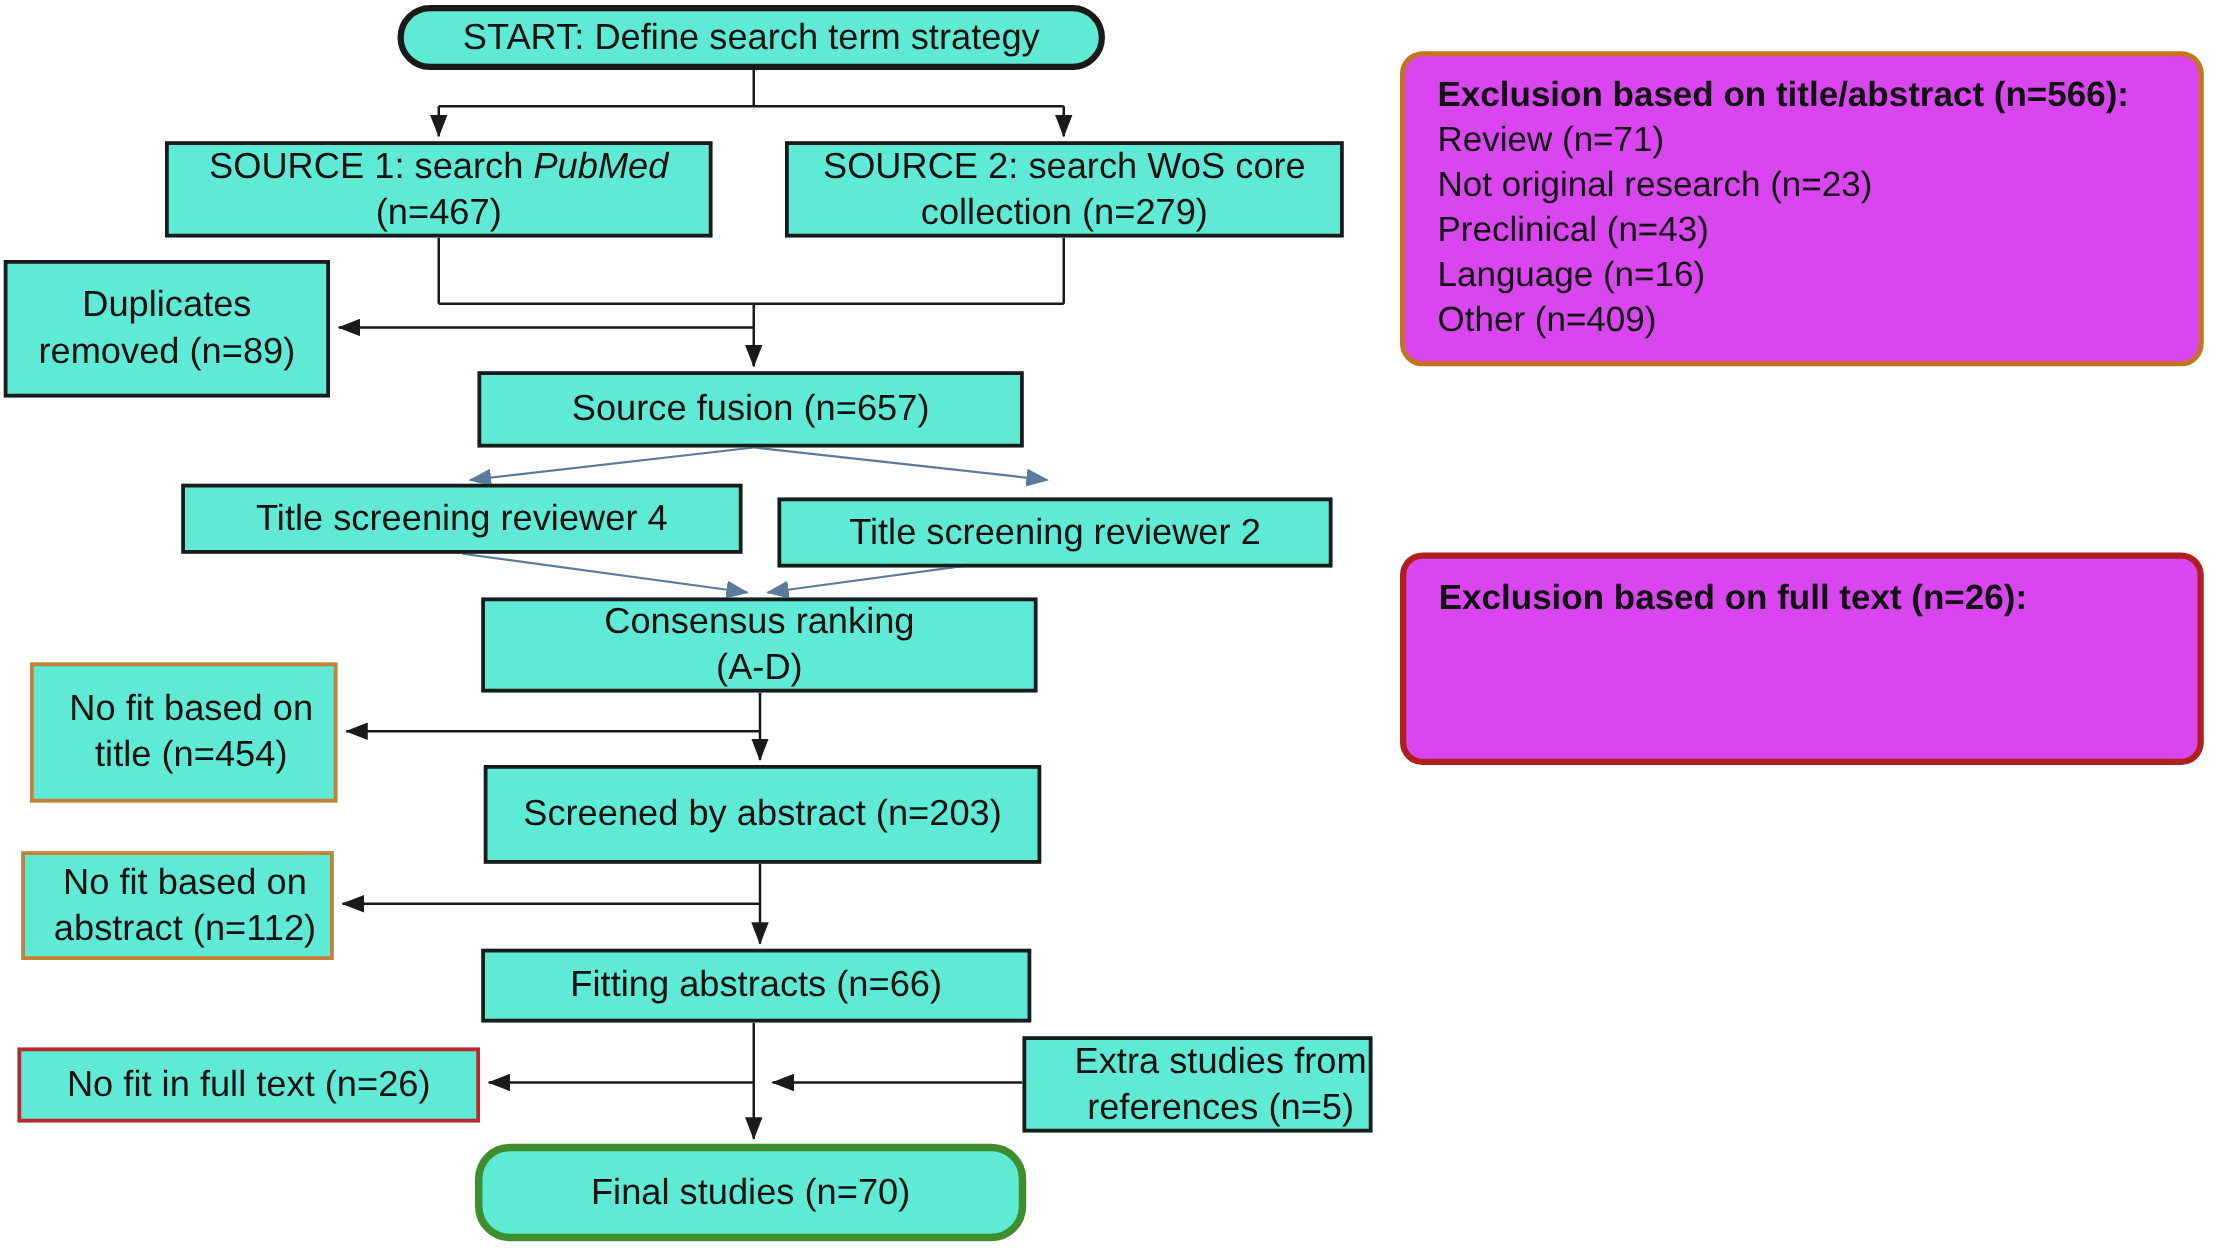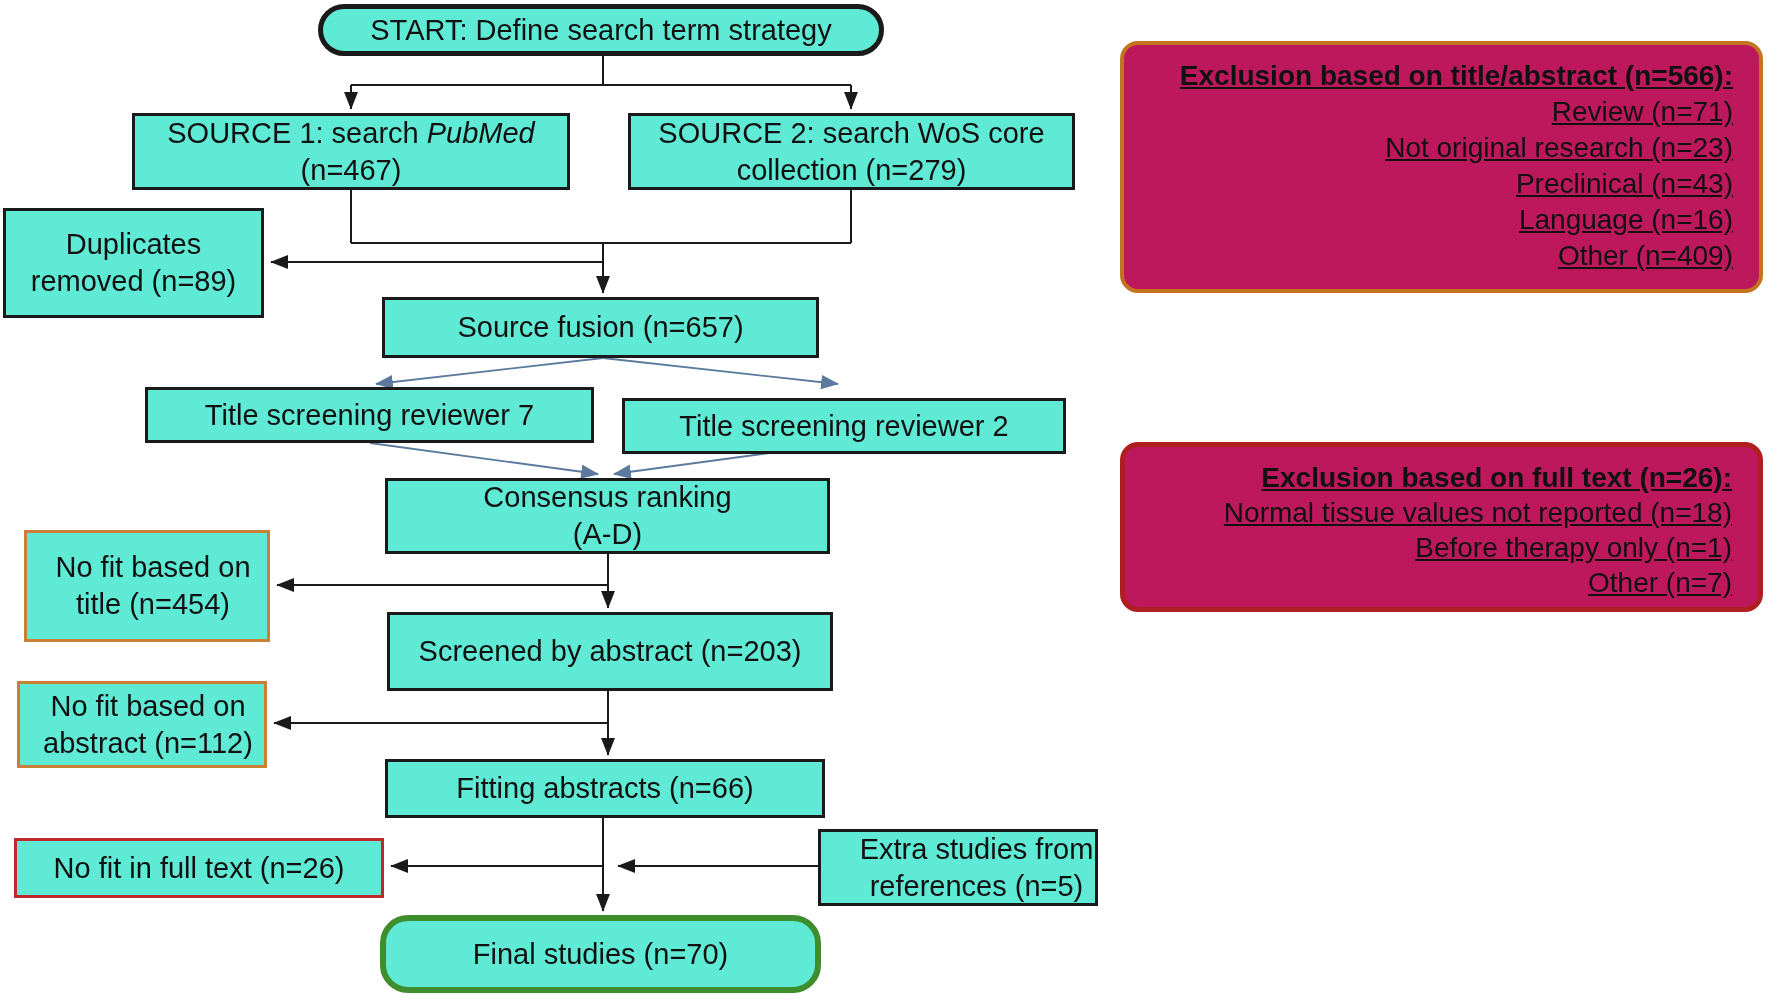--- a/index.html
+++ b/index.html
@@ -12,22 +12,22 @@
     position:absolute;z-index:1;box-sizing:border-box;background:#5eead4;
     border:3px solid #1a1a1a;display:flex;align-items:center;justify-content:center;
     text-align:center;font-size:29px;line-height:37px;white-space:pre-line;
   }
   .node.rounded-start{border-width:5px;border-radius:26px;}
   .node.orange{border-color:#c97f35;padding-left:12px;}
   .node.red{border-color:#c0262b;}
   .node.green{border-width:6px;border-color:#3f8e2d;border-radius:28px;}
   .italic{font-style:italic;}
   .panel{
-    position:absolute;z-index:1;box-sizing:border-box;background:#be185d;
-    border-radius:18px;padding:13px 26px;font-size:28px;text-align:right;text-decoration:underline;
+    position:absolute;z-index:1;box-sizing:border-box;background:#d946ef;
+    border-radius:18px;padding:13px 26px;font-size:28px;text-align:left;
   }
   .panel.orange-panel{border:4px solid #c4731f;line-height:36px;}
   .panel.red-panel{border:5px solid #b01f1f;line-height:35px;}
   .panel-title{font-weight:bold;white-space:pre-line;}
   .panel-items{white-space:pre-line;}
 </style>
 </head>
 <body>
 
 <div id="figure">
@@ -73,21 +73,21 @@
 (n=467)</span></span></div>
 
   <div class="node" style="left:628px;top:113px;width:447px;height:77px;">SOURCE 2: search WoS core
 collection (n=279)</div>
 
   <div class="node" style="left:3px;top:208px;width:261px;height:110px;">Duplicates
 removed (n=89)</div>
 
   <div class="node" style="left:382px;top:297px;width:437px;height:61px;">Source fusion (n=657)</div>
 
-  <div class="node" style="left:145px;top:387px;width:449px;height:56px;">Title screening reviewer 7</div>
+  <div class="node" style="left:145px;top:387px;width:449px;height:56px;">Title screening reviewer 4</div>
 
   <div class="node" style="left:622px;top:398px;width:444px;height:56px;">Title screening reviewer 2</div>
 
   <div class="node" style="left:385px;top:478px;width:445px;height:76px;">Consensus ranking
 (A-D)</div>
 
   <div class="node orange" style="left:24px;top:530px;width:246px;height:112px;">No fit based on
 title (n=454)</div>
 
   <div class="node" style="left:387px;top:612px;width:446px;height:79px;">Screened by abstract (n=203)</div>
@@ -108,18 +108,15 @@
     <div class="panel-title">Exclusion based on title/abstract (n=566):</div>
     <div class="panel-items">Review (n=71)
 Not original research (n=23)
 Preclinical (n=43)
 Language (n=16)
 Other (n=409)</div>
   </div>
 
   <div class="panel red-panel" style="left:1120px;top:442px;width:643px;height:170px;">
     <div class="panel-title">Exclusion based on full text (n=26):</div>
-    <div class="panel-items">Normal tissue values not reported (n=18)
-Before therapy only (n=1)
-Other (n=7)</div>
   </div>
 
 </div>
 
 </body></html>

